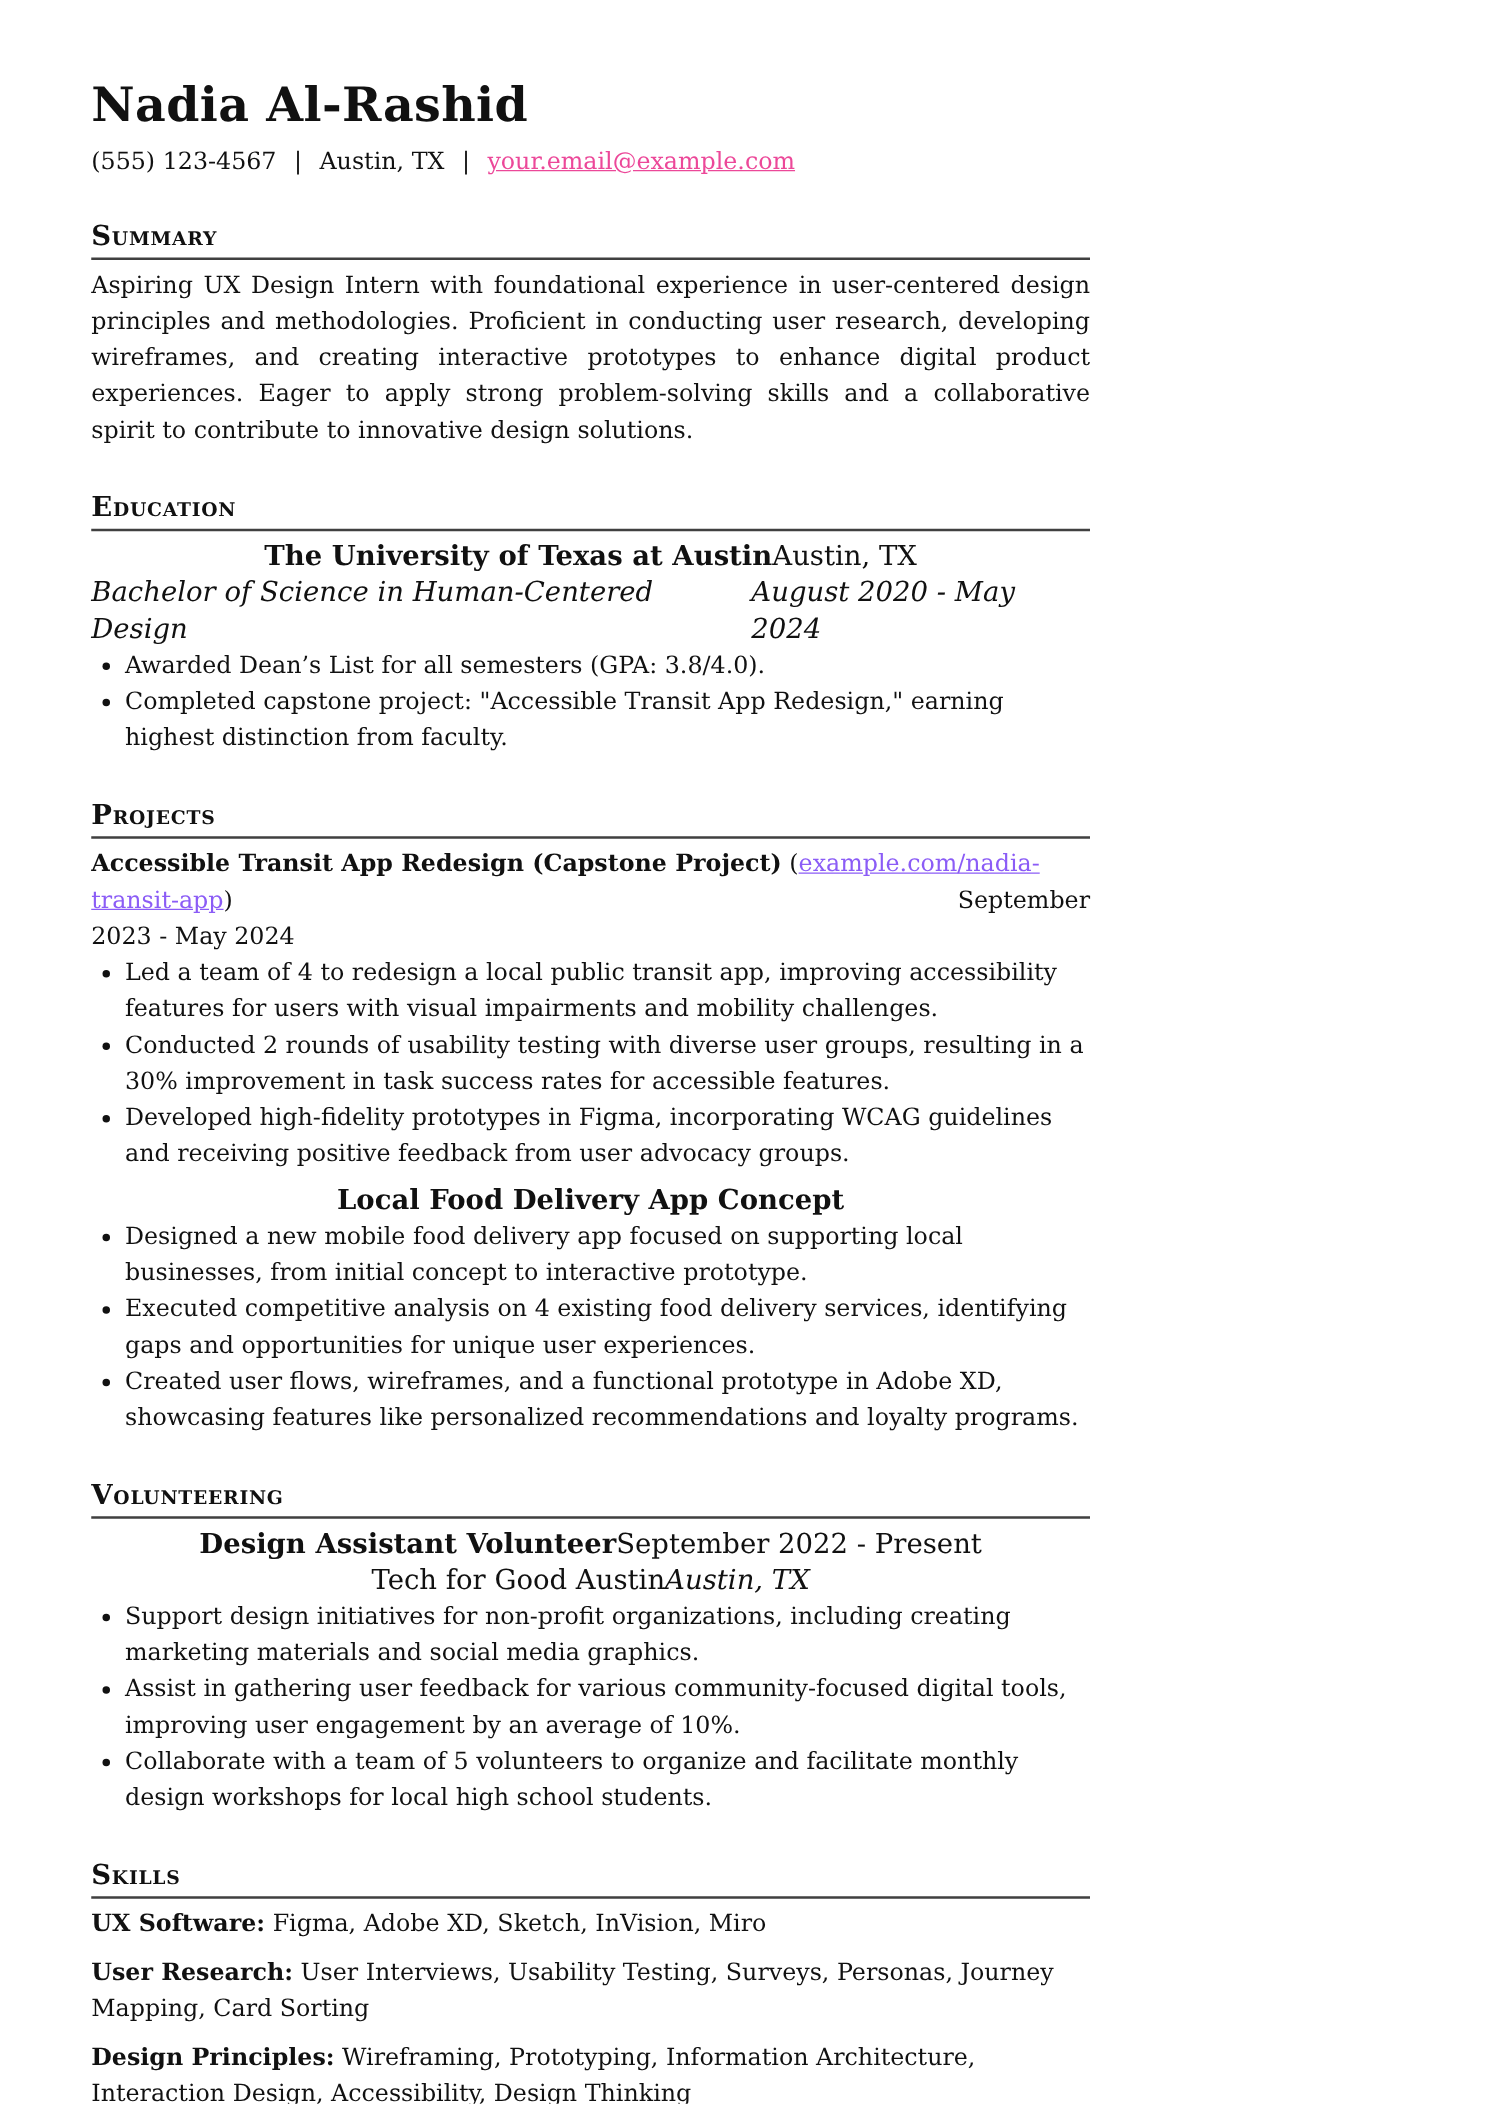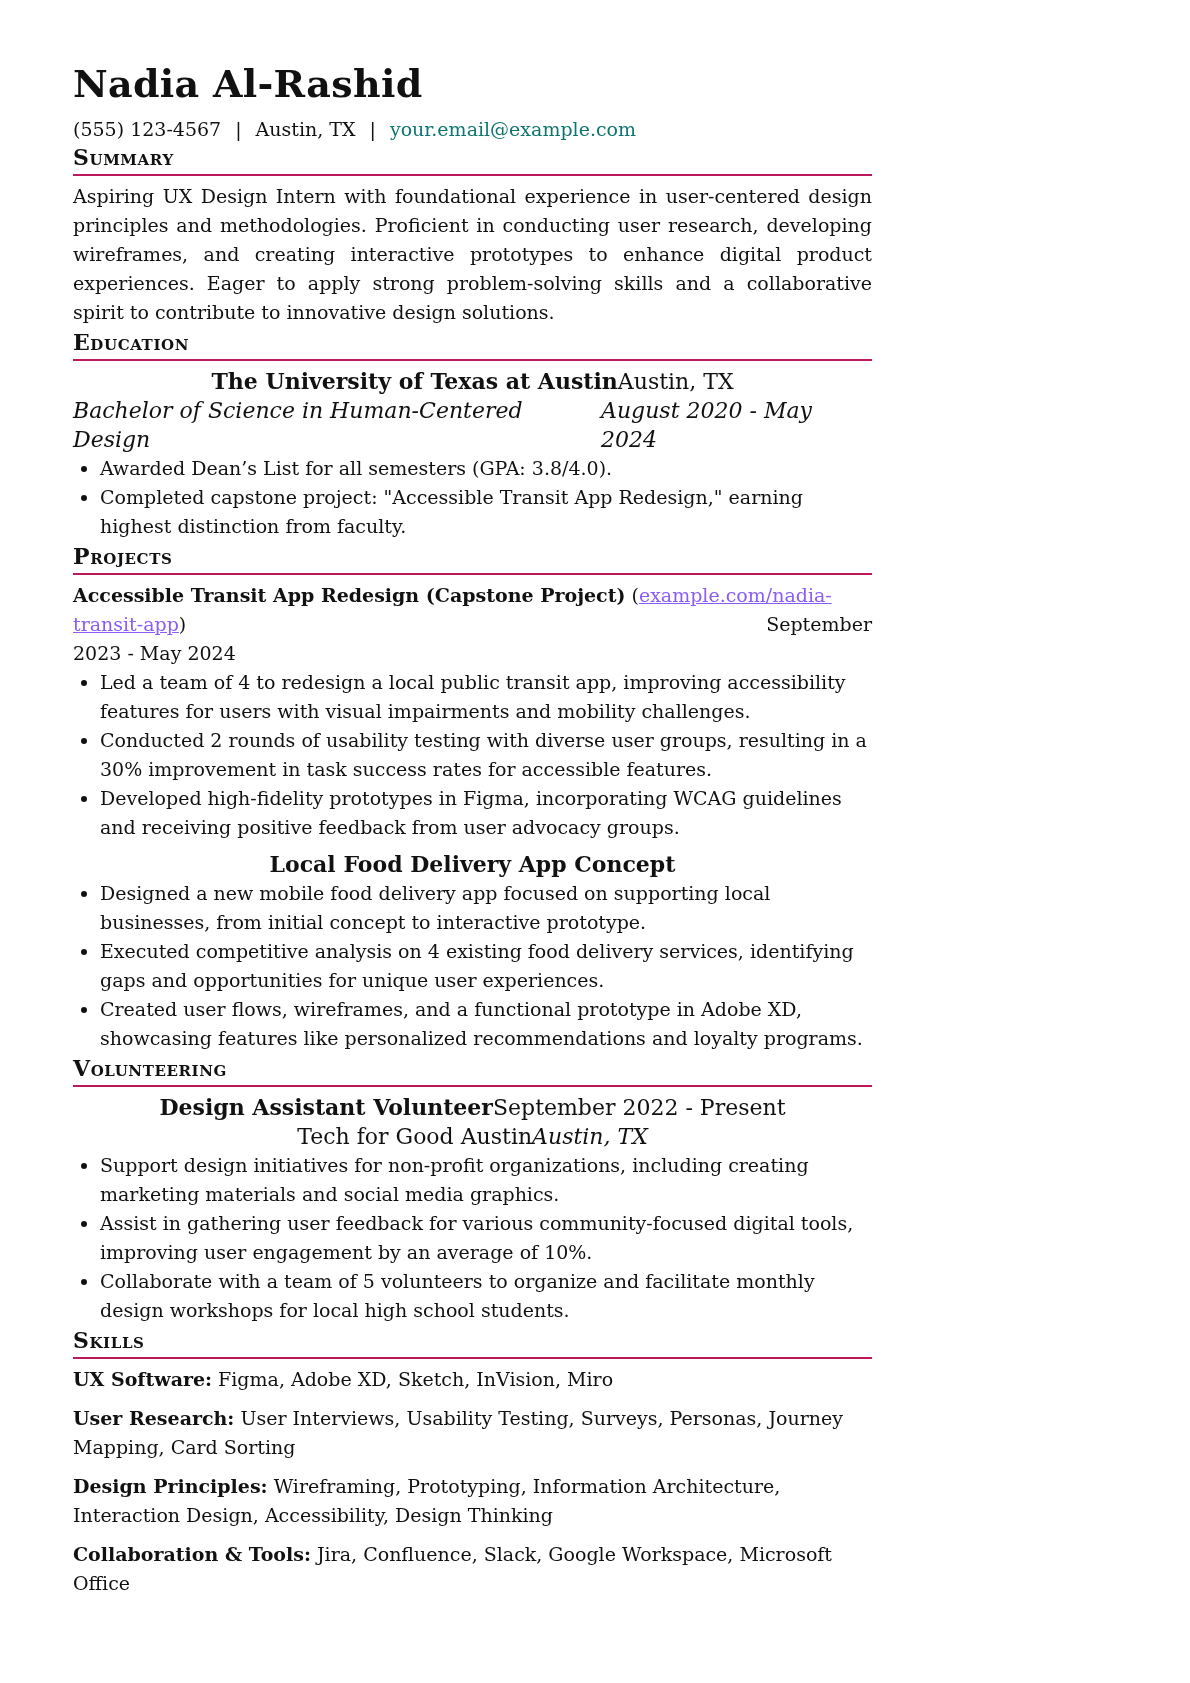--- a/index.html
+++ b/index.html
@@ -5,24 +5,24 @@
   html, body { margin: 0; padding: 0; background: #ffffff; }
   body {
     width: 1190px; height: 1683px; overflow: hidden;
     font-family: "DejaVu Serif", "Liberation Serif", serif;
     color: #111111;
   }
   .page { position: relative; padding: 60px 74px 0 73px; box-sizing: border-box; width: 946px; }
   .name { font-size: 38px; font-weight: bold; margin: 0; line-height: 48px; letter-spacing: 0.3px; }
   .contact { font-size: 19px; line-height: 26px; margin-top: 8px; }
   .contact .sep { margin: 0 14px; }
-  .contact a { color: #0f766e; }
+  .contact a { color: #ec4899; text-decoration: underline; }
   .section-title {
     font-size: 22px; font-weight: bold; font-variant: small-caps; letter-spacing: 0.6px;
-    margin-top: 0; line-height: 30px; border-bottom: 2px solid #be185d; padding-bottom: 2px;
+    margin-top: 32px; line-height: 30px; border-bottom: 2px solid #404040; padding-bottom: 2px;
   }
   .para { font-size: 19px; line-height: 29px; margin-top: 6px; text-align: justify; }
   .row { display: flex; justify-content: center; font-size: 22px; line-height: 29px; }
   .row.first { margin-top: 6px; }
   .bold { font-weight: bold; }
   .italic { font-style: italic; }
   ul { margin: 0; padding-left: 27px; font-size: 19px; line-height: 29px; }
   li { padding-left: 0; }
   .entry-gap { margin-top: 8px; }
   .proj-head { font-size: 19px; line-height: 29px; margin-top: 6px; display: flex; flex-wrap: wrap; }

